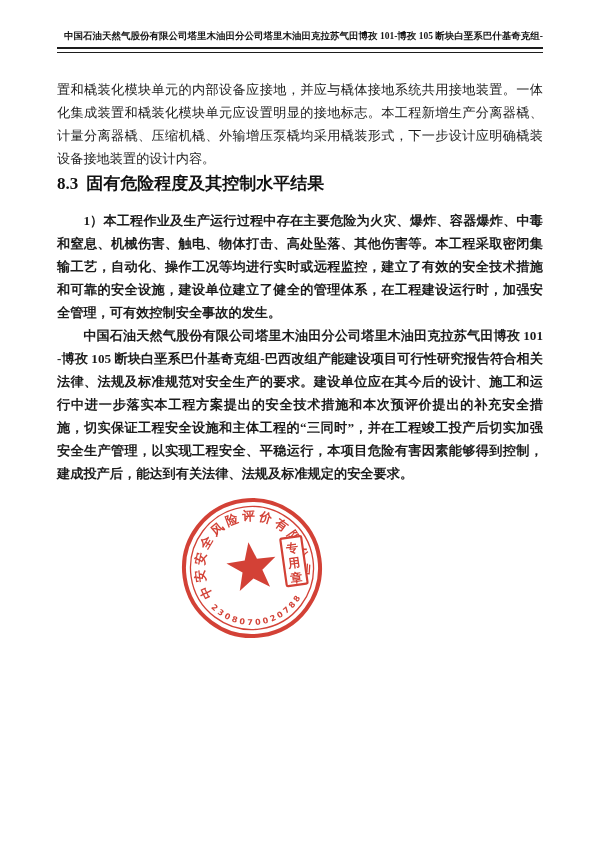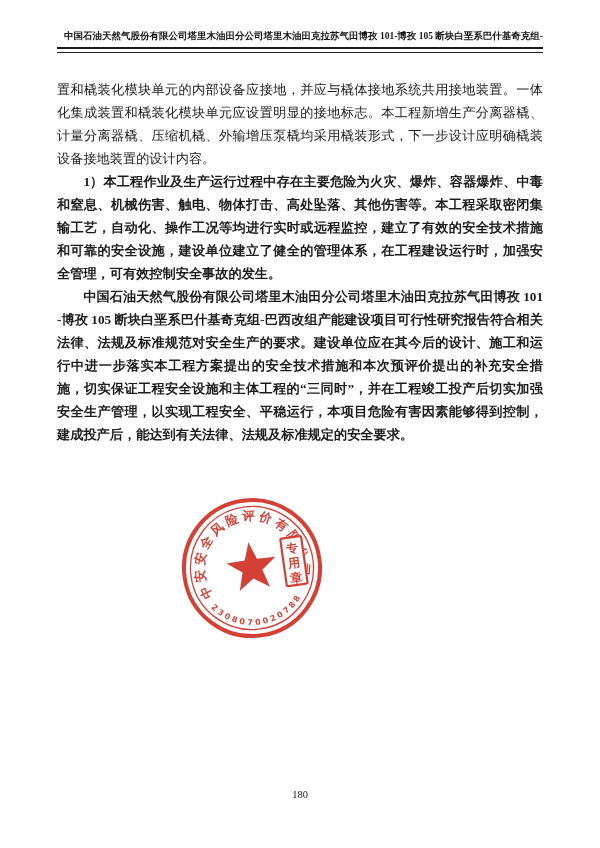--- a/index.html
+++ b/index.html
@@ -47,20 +47,23 @@
 <div class="page">
 
   <header class="doc-header">
     <div>中国石油天然气股份有限公司塔里木油田分公司塔里木油田克拉苏气田博孜 101-博孜 105 断块白垩系巴什基奇克组-</div>
     <div class="header-rule"></div>
   </header>
 
   <main class="doc-body">
     <p class="para">置和橇装化模块单元的内部设备应接地，并应与橇体接地系统共用接地装置。一体化集成装置和橇装化模块单元应设置明显的接地标志。本工程新增生产分离器橇、计量分离器橇、压缩机橇、外输增压泵橇均采用橇装形式，下一步设计应明确橇装设备接地装置的设计内容。</p>
 
+    <h2 class="sec-heading">
+      <span class="sec-num">8.3</span><span>固有危险程度及其控制水平结果</span>
+    </h2>
 
     <p class="para indent">1）本工程作业及生产运行过程中存在主要危险为火灾、爆炸、容器爆炸、中毒和窒息、机械伤害、触电、物体打击、高处坠落、其他伤害等。本工程采取密闭集输工艺，自动化、操作工况等均进行实时或远程监控，建立了有效的安全技术措施和可靠的安全设施，建设单位建立了健全的管理体系，在工程建设运行时，加强安全管理，可有效控制安全事故的发生。</p>
 
 
     <p class="para indent">中国石油天然气股份有限公司塔里木油田分公司塔里木油田克拉苏气田博孜 101-博孜 105 断块白垩系巴什基奇克组-巴西改组产能建设项目可行性研究报告符合相关法律、法规及标准规范对安全生产的要求。建设单位应在其今后的设计、施工和运行中进一步落实本工程方案提出的安全技术措施和本次预评价提出的补充安全措施，切实保证工程安全设施和主体工程的“三同时”，并在工程竣工投产后切实加强安全生产管理，以实现工程安全、平稳运行，本项目危险有害因素能够得到控制，建成投产后，能达到有关法律、法规及标准规定的安全要求。</p>
   </main>
 
   <div class="stamp-wrap">
     <svg width="170" height="170" viewBox="0 0 170 170">
       <defs>
@@ -80,15 +83,14 @@
         <g>
           <rect x="117" y="60" width="21" height="48" rx="1.5" fill="#ffffff" stroke="var(--stamp-color)" stroke-width="2.2"></rect>
           <text x="127.5" y="75" text-anchor="middle" font-size="12" font-weight="bold" fill="var(--stamp-color)" class="ring-text">专</text>
           <text x="127.5" y="90" text-anchor="middle" font-size="12" font-weight="bold" fill="var(--stamp-color)" class="ring-text">用</text>
           <text x="127.5" y="105" text-anchor="middle" font-size="12" font-weight="bold" fill="var(--stamp-color)" class="ring-text">章</text>
         </g>
       </g>
     </svg>
   </div>
 
-  <div class="page-number">180</div>
 
 </div>
 
 </body></html>

